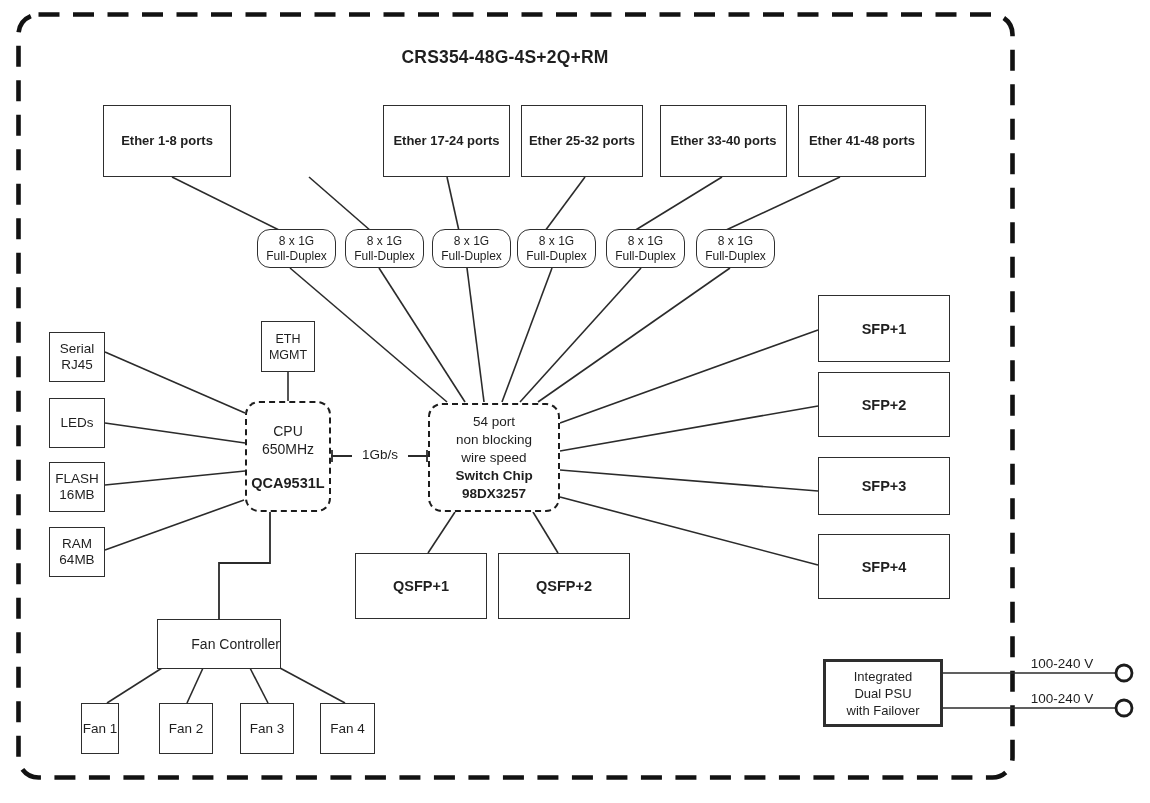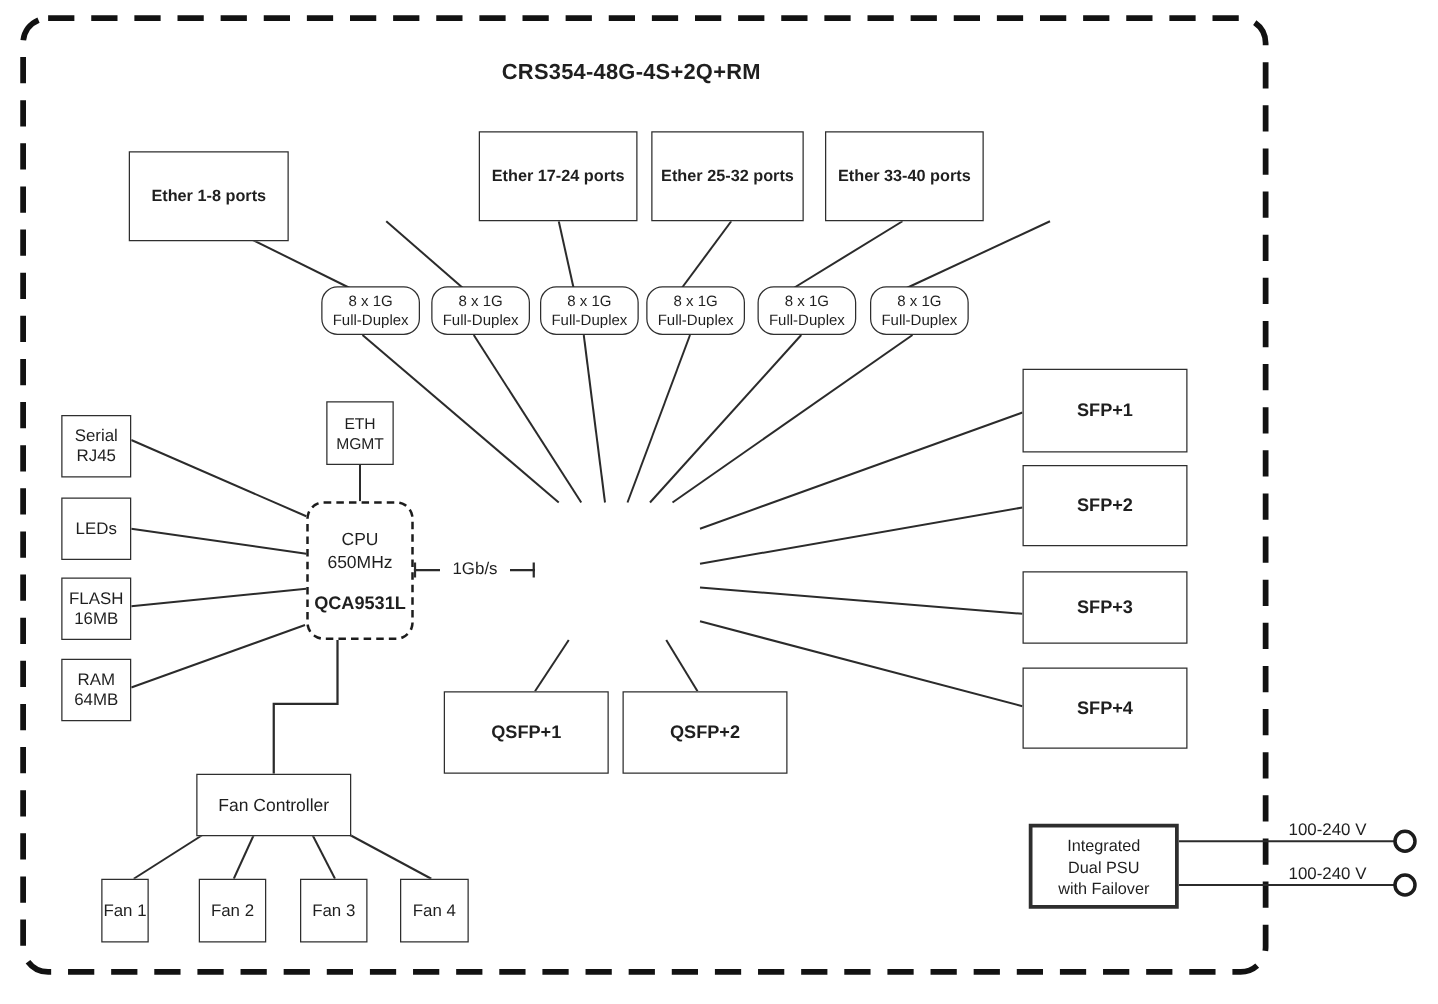--- a/index.html
+++ b/index.html
@@ -96,31 +96,34 @@
       <line x1="943" y1="708" x2="1116" y2="708"></line>
     </g>
     <g stroke="#1c1c1c" stroke-width="2.8" fill="#fff">
       <circle cx="1124" cy="673" r="8"></circle>
       <circle cx="1124" cy="708" r="8"></circle>
     </g>
   </svg>
 
   <div class="title" style="left:355px;top:47px;width:300px;">CRS354-48G-4S+2Q+RM</div>
 
-  <div class="box ether" style="left:103px;top:121px;width:128px;height:72px;">
+  <div class="box ether" style="left:103px;top:105px;width:128px;height:72px;">
       <span>Ether 1-8 ports</span>
     </div>
   <div class="box ether" style="left:383px;top:105px;width:127px;height:72px;">
       <span>Ether 17-24 ports</span>
     </div>
   <div class="box ether" style="left:521px;top:105px;width:122px;height:72px;">
       <span>Ether 25-32 ports</span>
     </div>
   <div class="box ether" style="left:660px;top:105px;width:127px;height:72px;">
       <span>Ether 33-40 ports</span>
+    </div>
+  <div class="box ether" style="left:798px;top:105px;width:128px;height:72px;">
+      <span>Ether 41-48 ports</span>
     </div>
 
   <div class="box phy" style="left:257px;top:229px;width:79px;height:39px;">
       <span>8 x 1G</span>
       <span>Full-Duplex</span>
     </div>
   <div class="box phy" style="left:345px;top:229px;width:79px;height:39px;">
       <span>8 x 1G</span>
       <span>Full-Duplex</span>
     </div>
@@ -163,20 +166,27 @@
     </div>
   <div class="wirelabel" style="left:254px;top:379px;width:68px;margin-top:25px;">100Mb/s</div>
 
   <div class="box dashedbox" style="left:245px;top:401px;width:86px;height:111px;text-align:right;">
     <span>CPU</span>
     <span>650MHz</span>
     <span class="cpu-model">QCA9531L</span>
   </div>
   <div class="wirelabel" style="left:352px;top:448px;width:52px;font-size:13.5px;">1Gb/s</div>
 
+  <div class="box dashedbox switchbox" style="left:428px;top:403px;width:132px;height:109px;">
+    <span>54 port</span>
+    <span>non blocking</span>
+    <span>wire speed</span>
+    <span class="bold">Switch Chip</span>
+    <span class="bold">98DX3257</span>
+  </div>
 
   <div class="box portbox" style="left:355px;top:553px;width:132px;height:66px;">
       <span>QSFP+1</span>
     </div>
   <div class="box portbox" style="left:498px;top:553px;width:132px;height:66px;">
       <span>QSFP+2</span>
     </div>
 
   <div class="box portbox" style="left:818px;top:295px;width:132px;height:67px;">
       <span>SFP+1</span>
@@ -184,21 +194,21 @@
   <div class="box portbox" style="left:818px;top:372px;width:132px;height:65px;">
       <span>SFP+2</span>
     </div>
   <div class="box portbox" style="left:818px;top:457px;width:132px;height:58px;">
       <span>SFP+3</span>
     </div>
   <div class="box portbox" style="left:818px;top:534px;width:132px;height:65px;">
       <span>SFP+4</span>
     </div>
 
-  <div class="box" style="left:157px;top:619px;width:124px;height:50px;font-size:14px;">
+  <div class="box" style="left:157px;top:619px;width:124px;height:50px;font-size:14px;align-items:flex-end;">
       <span>Fan Controller</span>
     </div>
   <div class="box" style="left:81px;top:703px;width:38px;height:51px;">
       <span>Fan 1</span>
     </div>
   <div class="box" style="left:159px;top:703px;width:54px;height:51px;">
       <span>Fan 2</span>
     </div>
   <div class="box" style="left:240px;top:703px;width:54px;height:51px;">
       <span>Fan 3</span>

